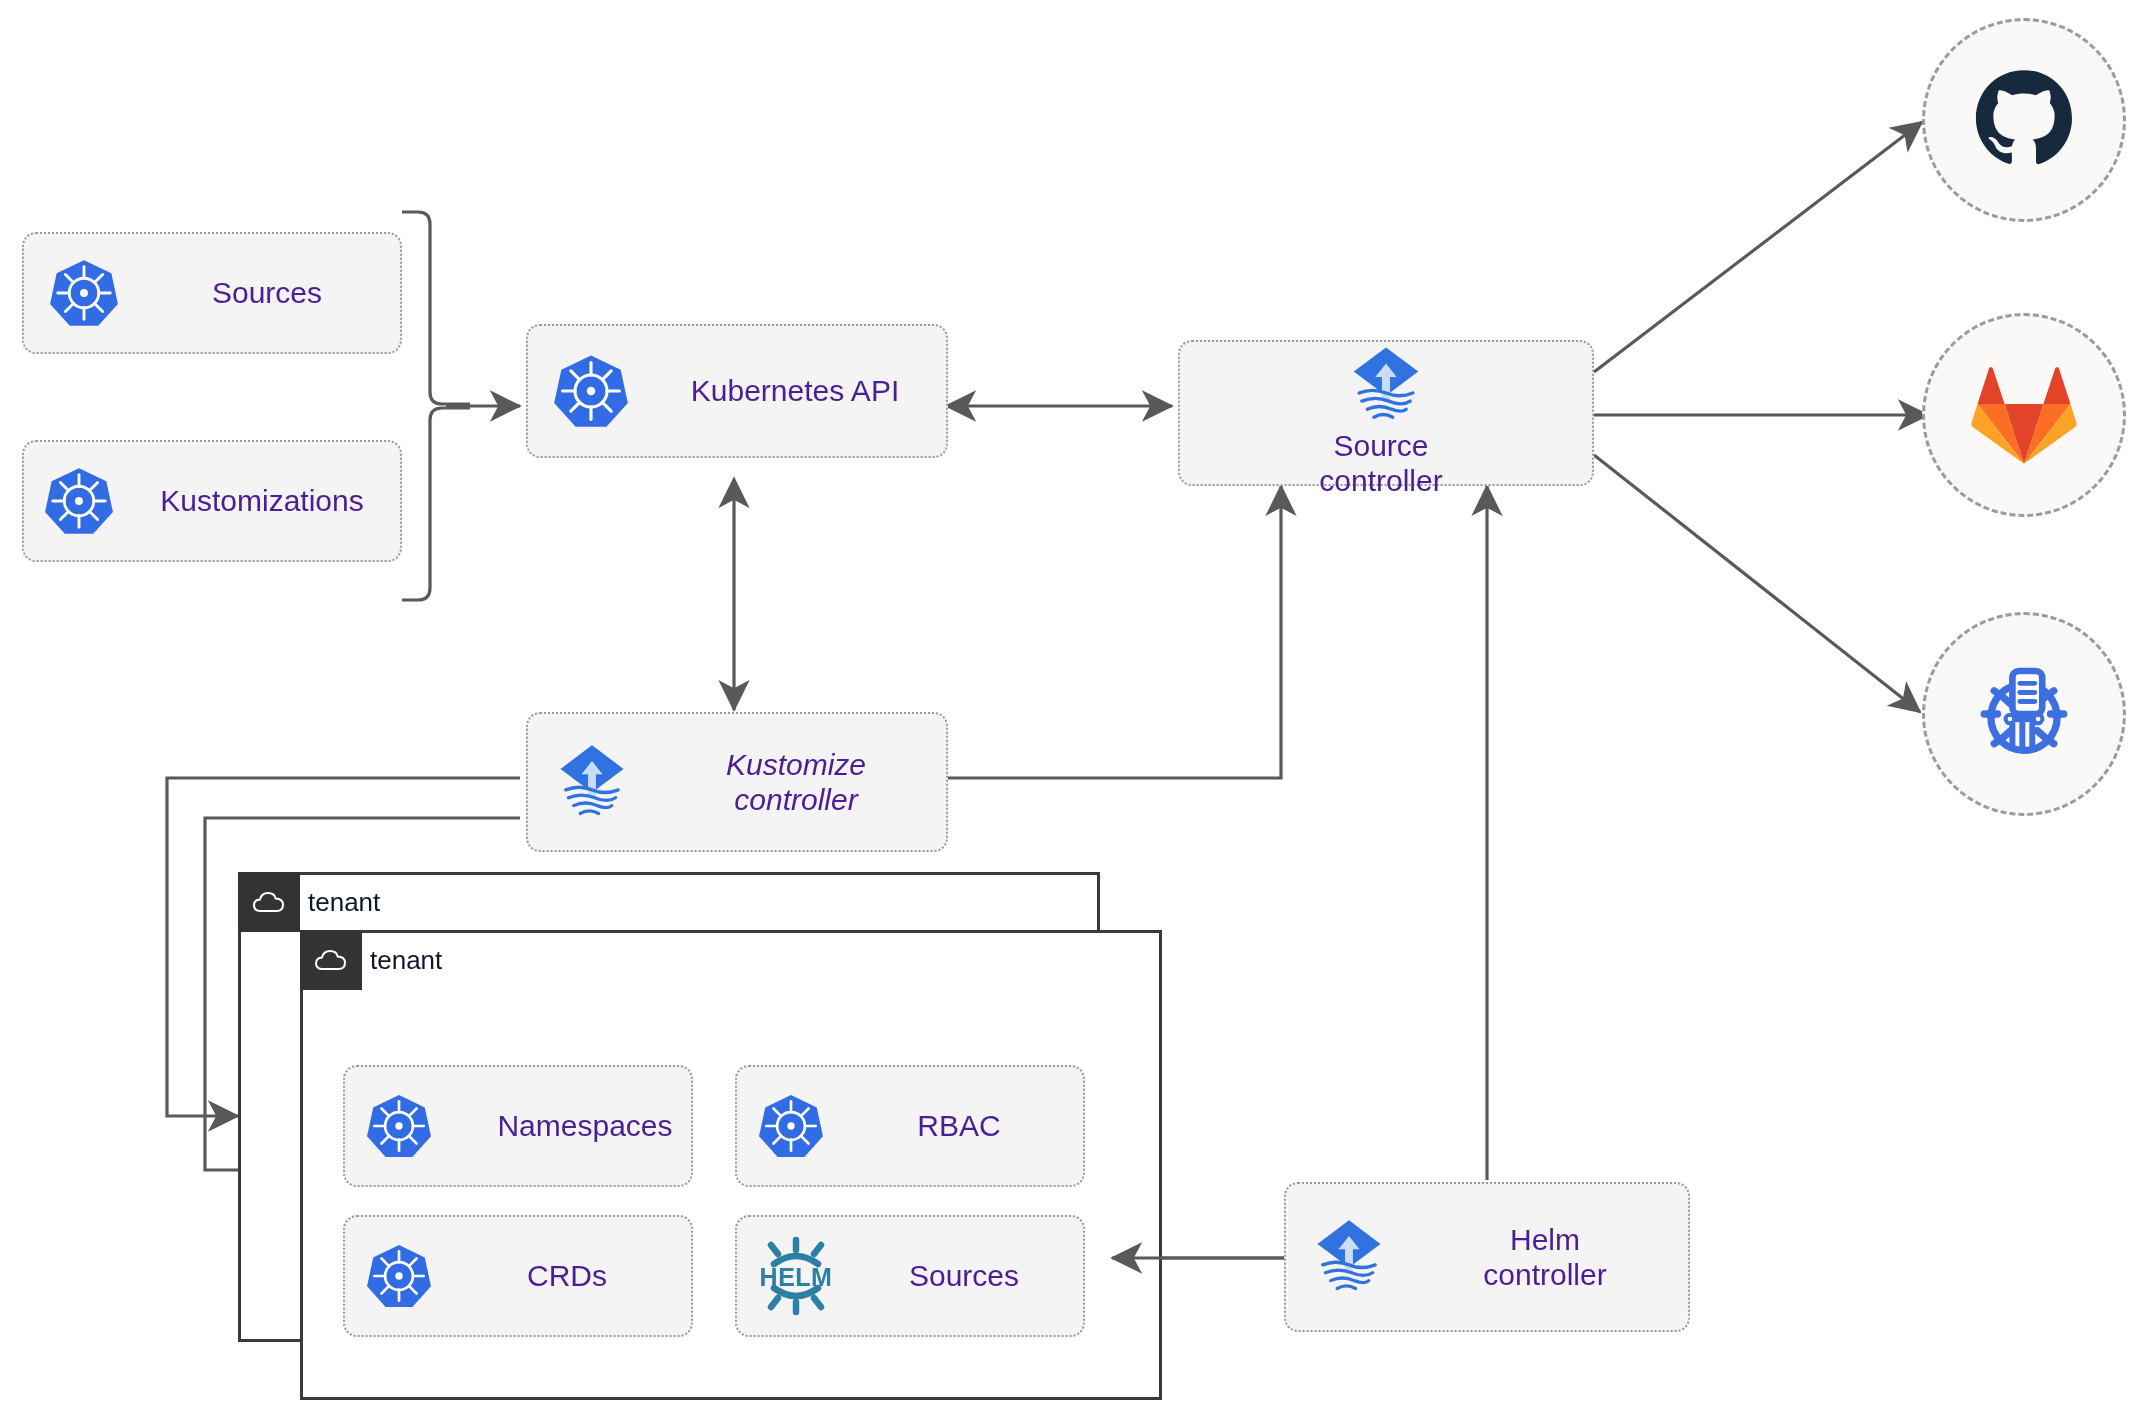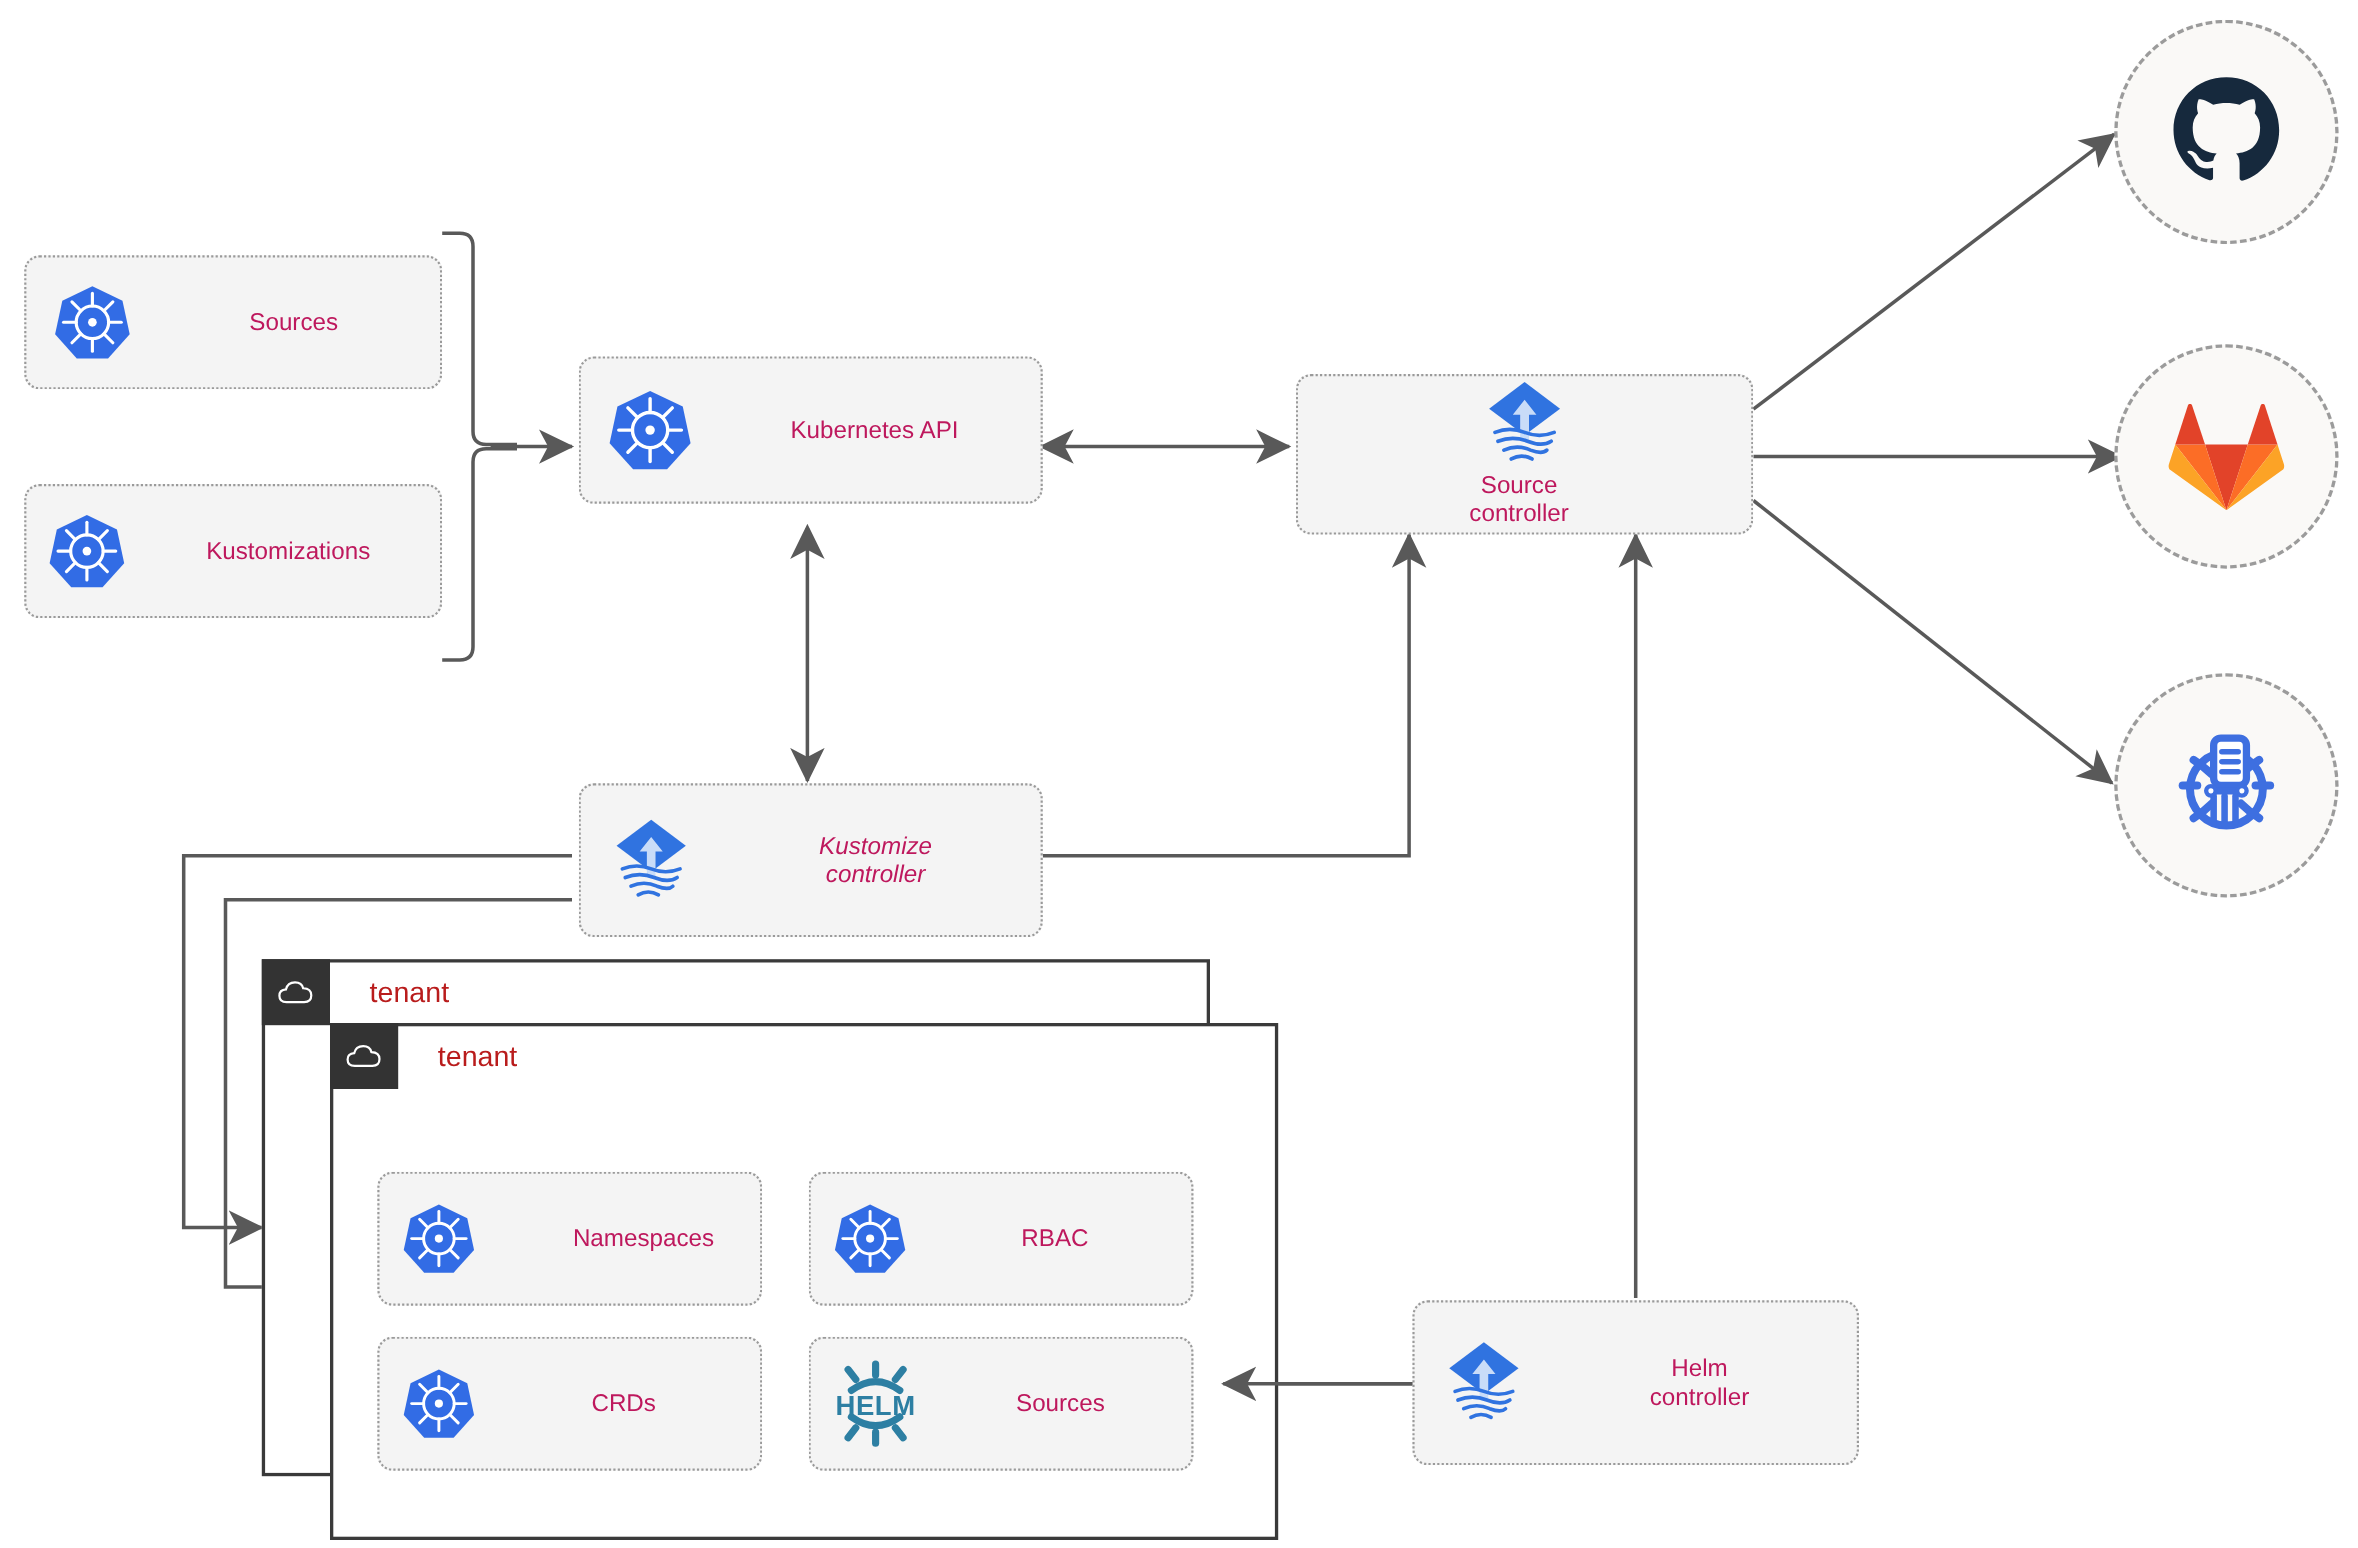--- a/index.html
+++ b/index.html
@@ -11,22 +11,22 @@
     position:absolute;
     background:#f4f4f4;
     border:2px dotted #9a9a9a;
     border-radius:14px;
     display:flex;align-items:center;
     box-sizing:border-box;
     z-index:6;
   }
   .node .ico{flex:0 0 auto;display:flex;align-items:center;justify-content:center;}
   .node .lbl{
-    flex:1 1 auto;text-align:center;color:#be185d;
-    font-size:22px;line-height:1.18;white-space:pre-line;
+    flex:1 1 auto;text-align:center;color:#4c1d95;
+    font-size:30px;line-height:1.18;white-space:pre-line;
     padding-right:10px;
   }
 
   
   .circ{
     position:absolute;border-radius:50%;
     background:#faf9f7;border:3px dashed #9b9b9b;
     display:flex;align-items:center;justify-content:center;
     box-sizing:border-box;z-index:6;
   }
@@ -38,21 +38,21 @@
   }
   .tenant .tbar{
     position:absolute;top:-3px;left:-3px;height:60px;
     display:flex;align-items:center;
   }
   .tenant .tbar .tab{
     width:62px;height:60px;background:#333333;
     display:flex;align-items:center;justify-content:center;
   }
   .tenant .tbar .tname{
-    font-size:26px;color:#b91c1c;padding-left:36px;
+    font-size:26px;color:#0f172a;padding-left:8px;
     line-height:60px;
   }
 
   svg.wires{position:absolute;left:0;top:0;width:2144px;height:1407px;z-index:2;overflow:visible;}
   svg.wires-top{z-index:9;}
   .ln{stroke:#595959;stroke-width:3.2;fill:none;}
 </style>
 </head>
 <body>
 

